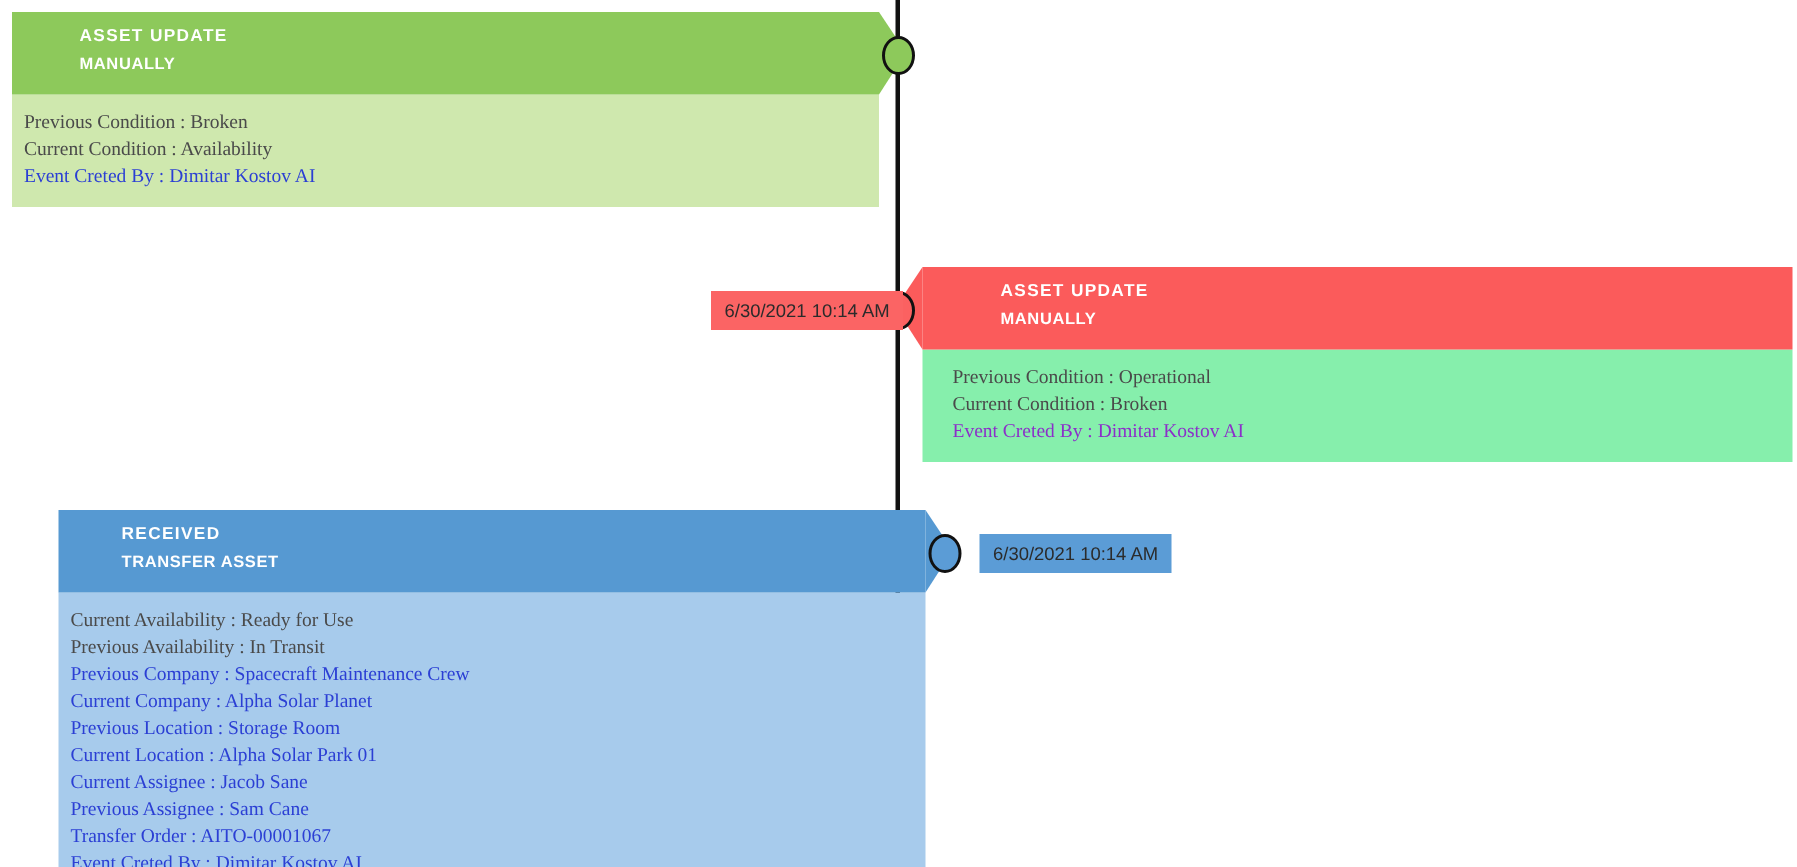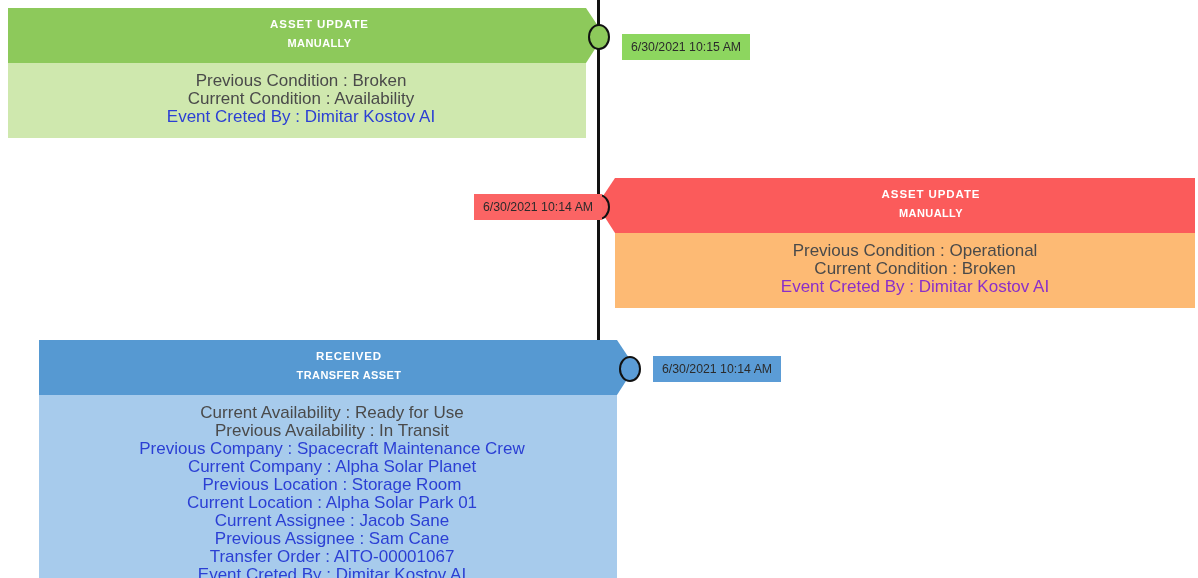--- a/index.html
+++ b/index.html
@@ -24,21 +24,20 @@
     width: 3px;
     height: 578px;
     background: #111111;
     z-index: 2;
   }
 
   
   .event {
     position: absolute;
     z-index: 3;
-    text-align: center;
   }
 
   
   .card {
     position: absolute;
     top: 0;
   }
   .card-header {
     position: relative;
     height: 55px;
@@ -59,24 +58,25 @@
     letter-spacing: 0.4px;
     color: #ffffff;
     line-height: 22px;
     white-space: nowrap;
   }
   .card-body {
     padding: 9px 0 12px 0;
     box-sizing: border-box;
   }
   .row-line {
-    font-size: 17px;
+    font-size: 13px;
     line-height: 18px;
     color: #4a4a4a;
     white-space: nowrap;
+    font-family: Liberation Serif, serif;
   }
   .row-line.link-blue { color: #2b3fd4; }
   .row-line.link-purple { color: #8b2fc9; }
 
   
   .notch {
     position: absolute;
     top: 0;
     width: 0;
     height: 0;
@@ -140,21 +140,21 @@
   #event-asset-update-broken .card {
     left: 615px;
     width: 580px;
   }
   #event-asset-update-broken .card-header {
     background: #fb5b5b;
   }
   #event-asset-update-broken .card-header .kicker,
   #event-asset-update-broken .card-header .title { padding-left: 52px; }
   #event-asset-update-broken .card-body {
-    background: #fdba74;
+    background: #86efac;
     padding-left: 20px;
   }
   #event-asset-update-broken .notch {
     left: -18px;
     border-top: 27px solid transparent;
     border-bottom: 28px solid transparent;
     border-right: 18px solid #fb5b5b;
   }
   #event-asset-update-broken .node {
     left: 588px;
@@ -210,21 +210,20 @@
       <div class="title">MANUALLY</div>
       <div class="notch"></div>
     </div>
     <div class="card-body">
       <div class="row-line">Previous Condition : Broken</div>
       <div class="row-line">Current Condition : Availability</div>
       <div class="row-line link-blue">Event Creted By : Dimitar Kostov AI</div>
     </div>
   </div>
   <div class="node"></div>
-  <div class="date-pill">6/30/2021 10:15 AM</div>
 </div>
 
 <div class="event" id="event-asset-update-broken" style="left:0; top:178px; width:1198px; height:120px;">
   <div class="card">
     <div class="card-header">
       <div class="kicker">ASSET UPDATE</div>
       <div class="title">MANUALLY</div>
       <div class="notch"></div>
     </div>
     <div class="card-body">

